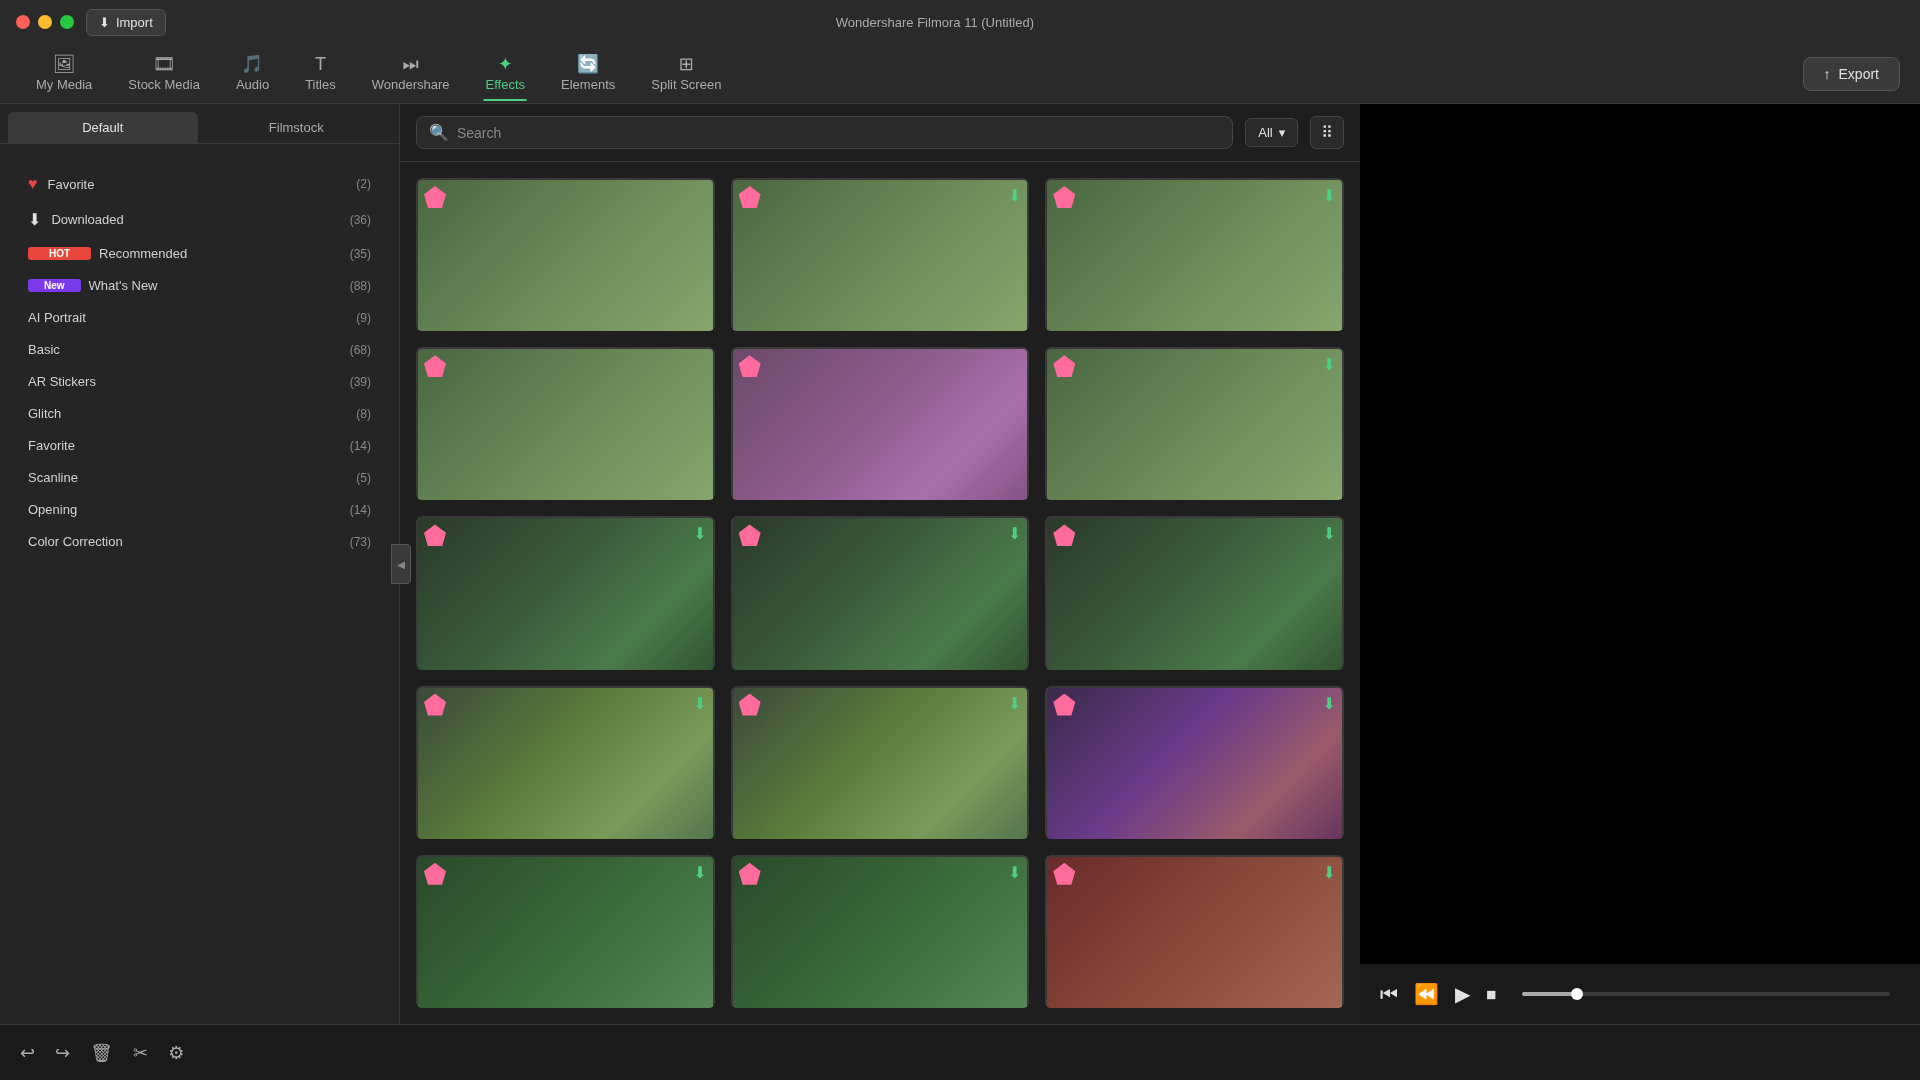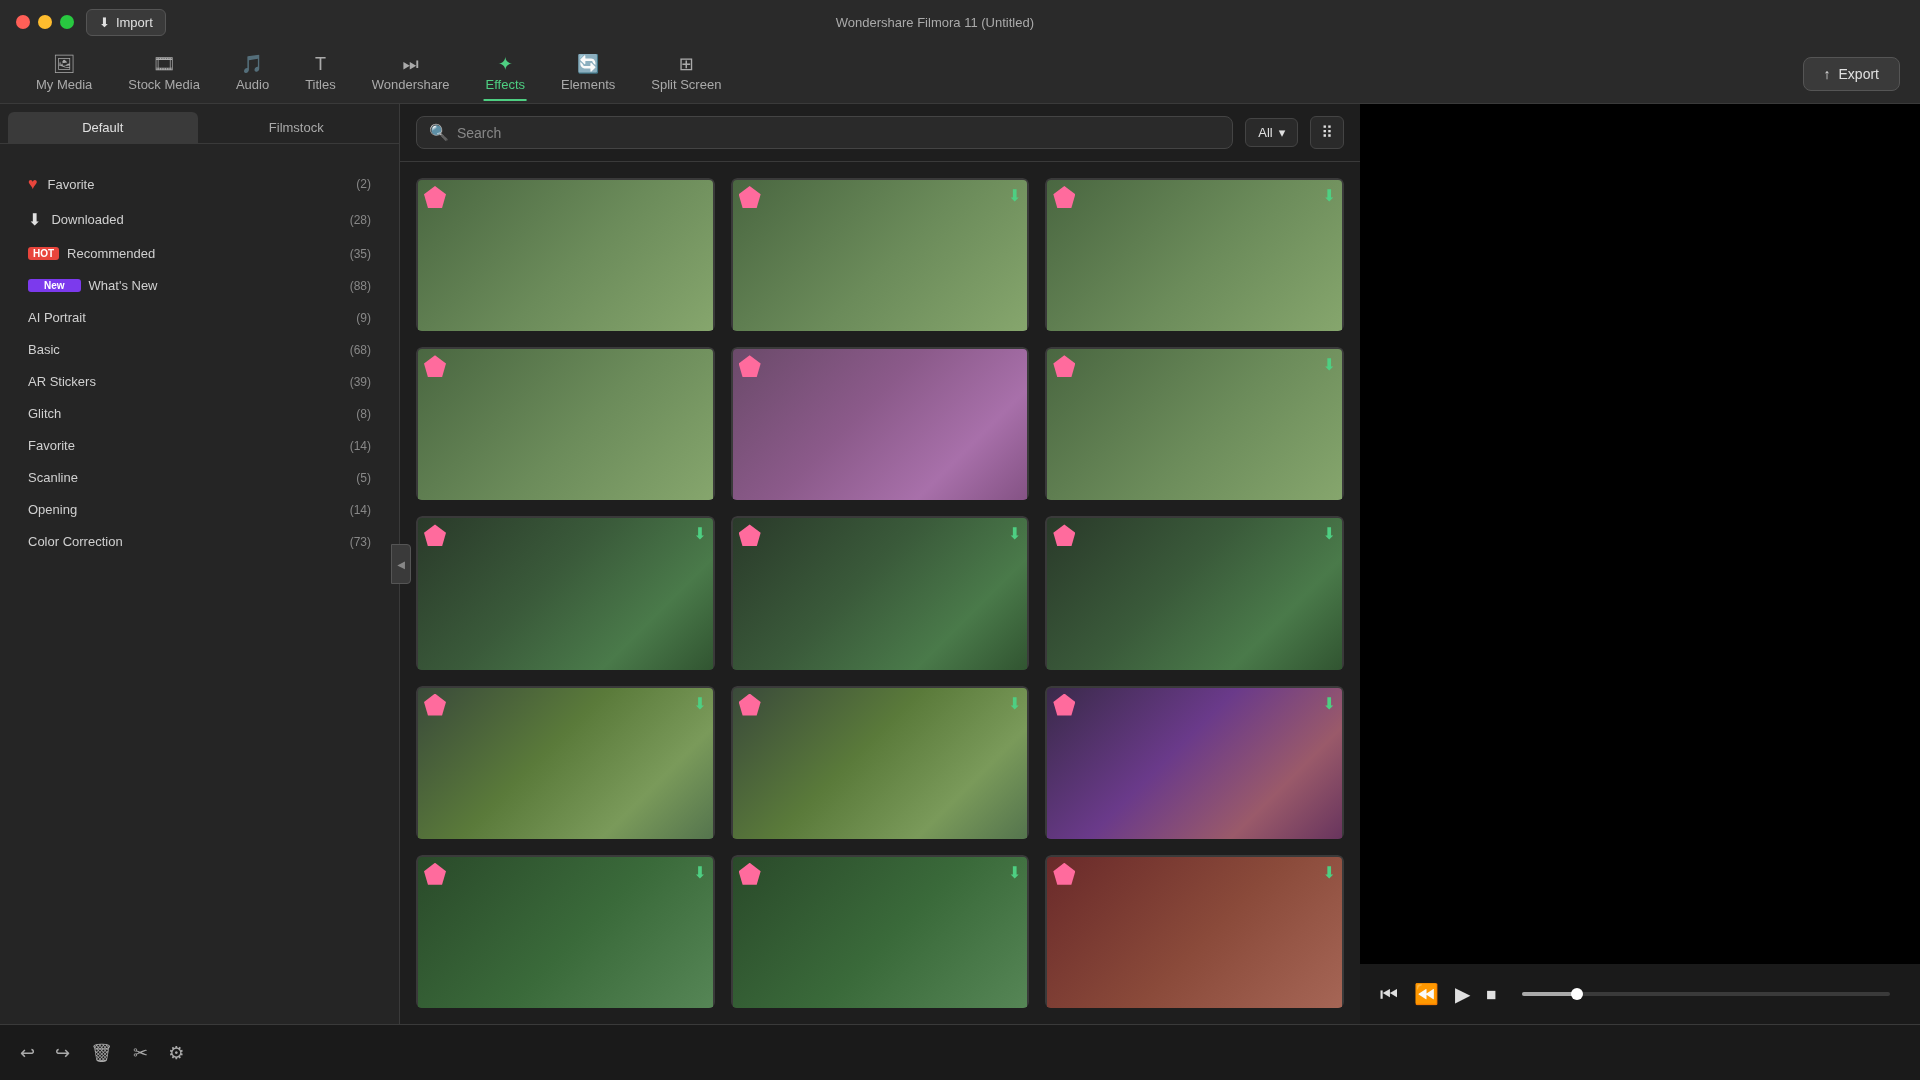--- a/index.html
+++ b/index.html
@@ -186,21 +186,21 @@
     }
     .sidebar-item-count {
       color: #888;
       font-size: 12px;
     }
     .badge-hot {
       background: #e8453c;
       color: white;
       font-size: 10px;
       font-weight: bold;
-      padding: 1px 5px;
+      padding: 1px 21px;
       border-radius: 3px;
       margin-right: 8px;
     }
     .badge-new {
       background: #7c3aed;
       color: white;
       font-size: 10px;
       font-weight: bold;
       padding: 1px 16px;
       border-radius: 3px;
@@ -476,21 +476,21 @@
 
       <div class="sidebar-item">
         <span class="sidebar-item-icon" style="color:#e8453c">♥</span>
         <span class="sidebar-item-label">Favorite</span>
         <span class="sidebar-item-count">(2)</span>
       </div>
 
       <div class="sidebar-item">
         <span class="sidebar-item-icon">⬇</span>
         <span class="sidebar-item-label">Downloaded</span>
-        <span class="sidebar-item-count">(28)</span>
+        <span class="sidebar-item-count">(36)</span>
       </div>
 
       <div class="sidebar-item">
         <span class="badge-hot">HOT</span>
         <span class="sidebar-item-label">Recommended</span>
         <span class="sidebar-item-count">(35)</span>
       </div>
 
       <div class="sidebar-item">
         <span class="badge-new">New</span>

